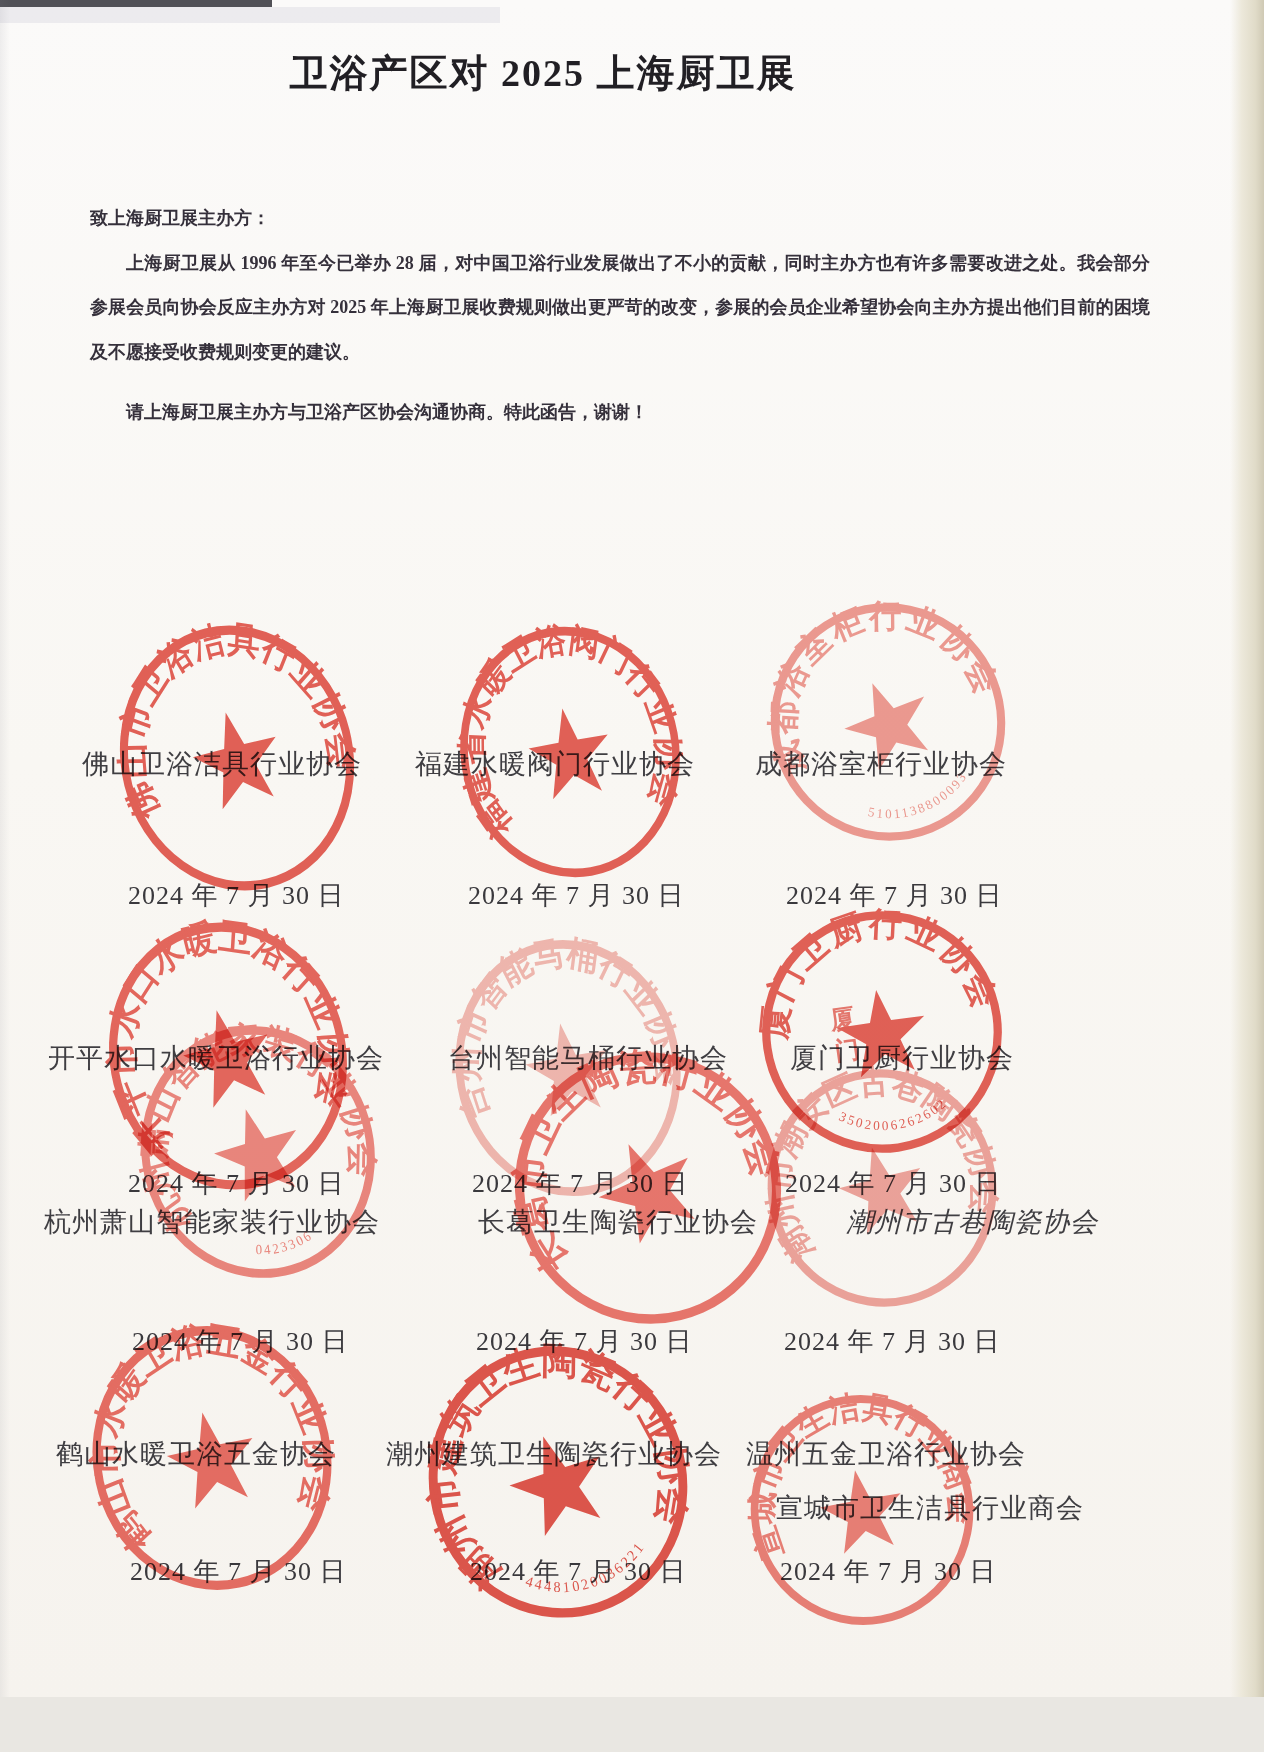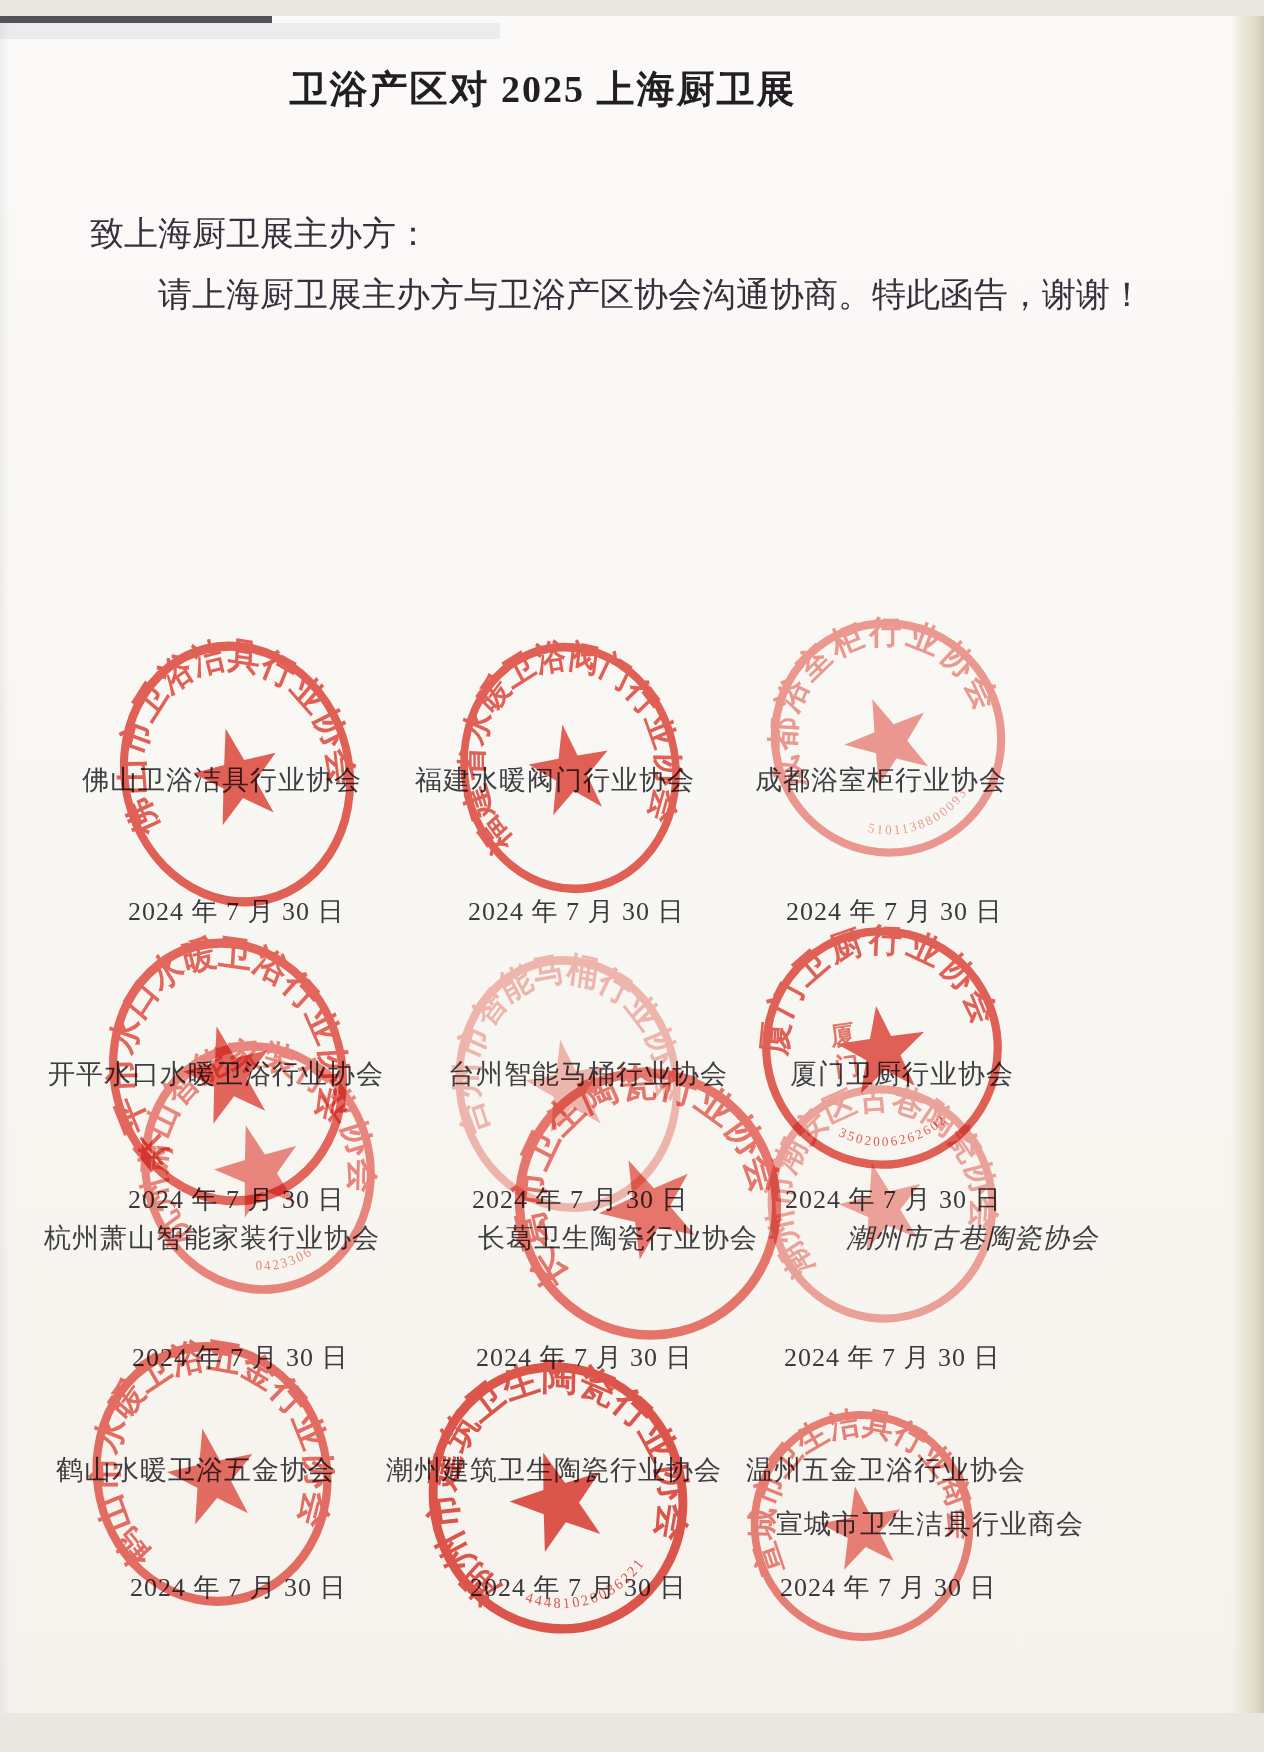--- a/index.html
+++ b/index.html
@@ -1,41 +1,41 @@
 <!DOCTYPE html>
 <html><head>
 <meta charset="utf-8">
 <style>
   html,body{margin:0;padding:0;background:#e9e7e2;}
   .page{
     position:relative;
     width:1264px;height:1697px;
-    margin:16px auto;
+    margin:0 auto;
     background:linear-gradient(180deg,#fbfaf9 0%,#f9f7f3 45%,#f6f3ee 100%);
     overflow:hidden;
     font-family:"Liberation Serif","DejaVu Serif",serif;
   }
   
   .scan-strip-top{position:absolute;left:0;top:0;width:272px;height:7px;background:#33333b;opacity:.85;}
   .scan-smudge-top{position:absolute;left:0;top:7px;width:500px;height:16px;background:rgba(150,150,175,.14);}
   .scan-edge-right{position:absolute;right:0;top:0;bottom:0;width:34px;
     background:linear-gradient(to right,rgba(233,229,214,0) 0%,#ece8da 35%,#e0dbc8 75%,#cfc9b4 100%);}
   .scan-edge-left{position:absolute;left:0;top:0;bottom:0;width:10px;
     background:linear-gradient(to right,rgba(120,120,130,.10),rgba(120,120,130,0));}
 
   
   .title-wrap{position:absolute;left:0;top:48px;width:1086px;text-align:center;color:#211f24;}
   .title-line1{font-size:38px;font-weight:700;letter-spacing:2px;}
   .title-line2{font-size:37px;font-weight:700;letter-spacing:8px;margin-top:22px;}
 
   
   .letter-body{
     position:absolute;left:90px;top:196px;width:1060px;
-    font-size:34px;line-height:44.5px;color:#35303b;
-    text-align:justify;font-weight:400;
+    font-size:18px;line-height:44.5px;color:#35303b;
+    text-align:justify;font-weight:700;
   }
   .letter-body p{margin:0;}
   .letter-body p.indent{text-indent:2em;}
   .letter-body p.gap{margin-top:16px;}
 
   
   .seal-cell span{position:absolute;white-space:nowrap;}
   .org-name{font-size:27px;color:#3f3e42;letter-spacing:1px;font-weight:500;}
   .seal-date{font-size:26px;color:#3a393d;letter-spacing:1px;font-weight:500;text-align:center;}
 
@@ -68,20 +68,21 @@
   <div class="scan-smudge-top"></div>
   <div class="scan-edge-left"></div>
   <div class="scan-edge-right"></div>
 
   <div class="title-wrap">
     <div class="title-line1">卫浴产区对 2025 上海厨卫展</div>
   </div>
 
   <div class="letter-body">
     <p>致上海厨卫展主办方：</p>
+    <p class="indent">上海厨卫展从 1996 年至今已举办 28 届，对中国卫浴行业发展做出了不小的贡献，同时主办方也有许多需要改进之处。我会部分参展会员向协会反应主办方对 2025 年上海厨卫展收费规则做出更严苛的改变，参展的会员企业希望协会向主办方提出他们目前的困境及不愿接受收费规则变更的建议。</p>
     <p class="indent gap">请上海厨卫展主办方与卫浴产区协会沟通协商。特此函告，谢谢！</p>
   </div>
 
   <div class="seal-cell">
     <span class="org-name n0">佛山卫浴洁具行业协会</span>
     <span class="seal-date d0">2024 年 7 月 30 日</span>
     <span class="org-name n1">福建水暖阀门行业协会</span>
     <span class="seal-date d1">2024 年 7 月 30 日</span>
     <span class="org-name n2">成都浴室柜行业协会</span>
     <span class="seal-date d2">2024 年 7 月 30 日</span>

